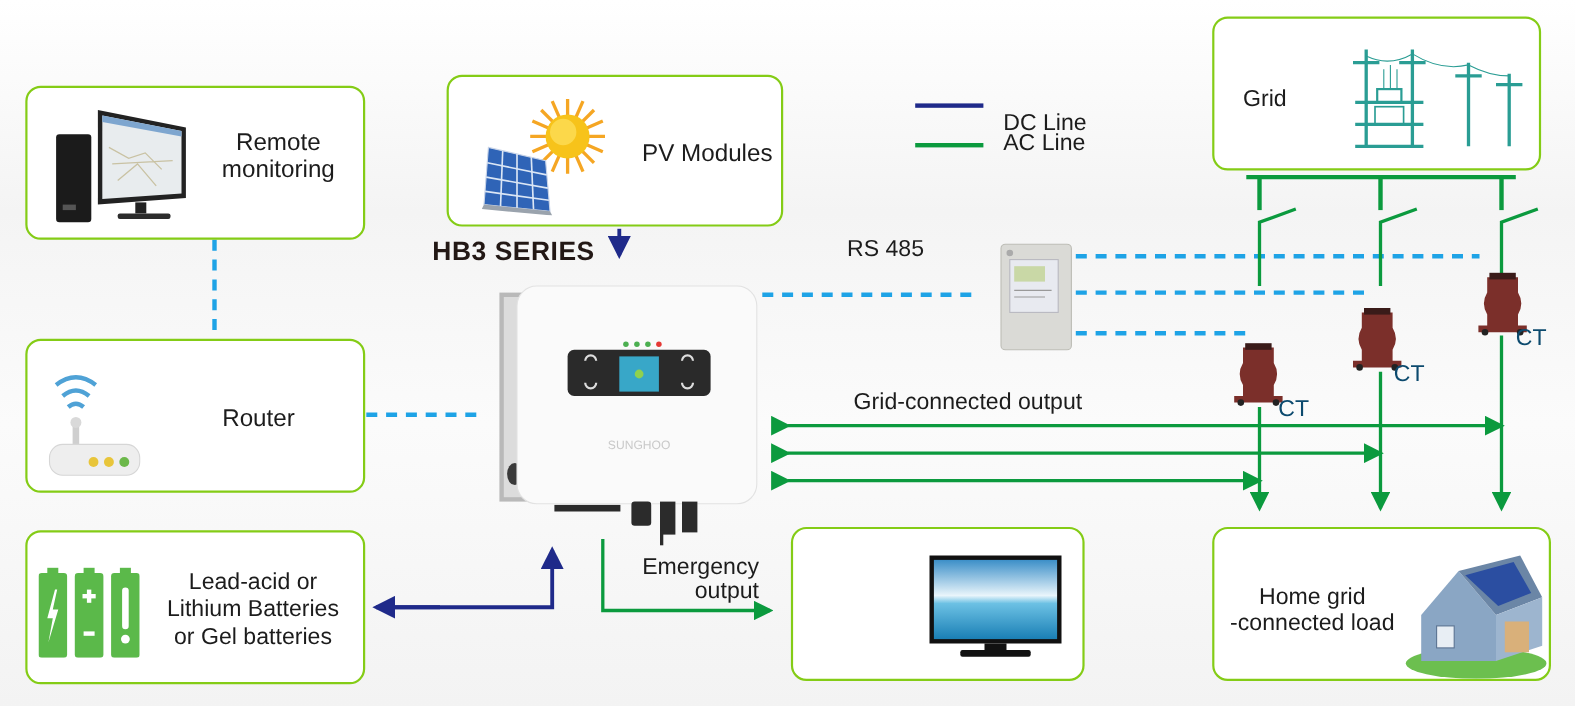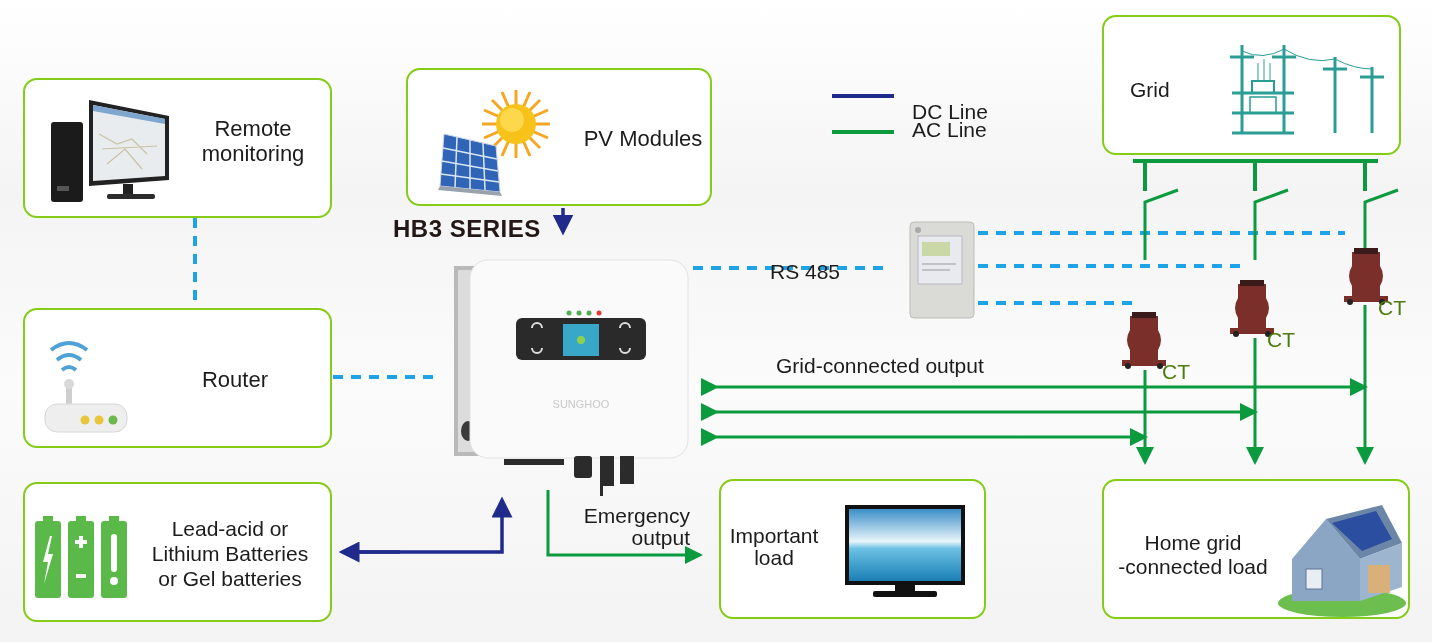--- a/index.html
+++ b/index.html
@@ -18,21 +18,21 @@
     white-space: nowrap;
   }
   .art { position: absolute; }
   #wires { position: absolute; left: 0; top: 0; }
   .series-title {
     position: absolute; left: 393px; top: 215px; font-weight: bold; font-size: 24px; color: #231815;
     letter-spacing: 0.5px;
   }
   .legend-swatch { position: absolute; width: 62px; height: 4px; }
   .legend-text { position: absolute; font-size: 21px; color: #1c1c1c; }
-  .ct-lbl { position: absolute; font-size: 21px; color: #4d7c0f; text-align: center; }
+  .ct-lbl { position: absolute; font-size: 21px; color: #0c4a6e; text-align: center; }
 </style>
 </head>
 <body>
 
 <svg id="wires" width="1432" height="642">
   <defs>
     <marker id="arrG" markerWidth="6" markerHeight="6" refX="5" refY="3" orient="auto" markerUnits="strokeWidth">
       <path d="M0,0 L6,3 L0,6 z" fill="#0b9a3e"></path>
     </marker>
     <marker id="arrB" markerWidth="6" markerHeight="6" refX="5" refY="3" orient="auto" markerUnits="strokeWidth">
@@ -195,21 +195,21 @@
 </svg>
 
 <svg class="art" style="left:904px; top:218px;" width="74" height="104" viewBox="0 0 74 104">
   <rect x="6" y="4" width="64" height="96" rx="4" fill="#dadad6" stroke="#bdbdb6"></rect>
   <rect x="14" y="18" width="44" height="48" fill="#e8eaf0" stroke="#b8b8c0"></rect>
   <rect x="18" y="24" width="28" height="14" fill="#c9d8a6"></rect>
   <line x1="18" y1="46" x2="52" y2="46" stroke="#999" stroke-width="1"></line>
   <line x1="18" y1="52" x2="46" y2="52" stroke="#999" stroke-width="1"></line>
   <circle cx="14" cy="12" r="3" fill="#aaa"></circle>
 </svg>
-<div class="lbl" style="left:715px; top:215px; width:180px; font-size:21px; line-height:24px;margin-top:45px;">
+<div class="lbl" style="left:715px; top:215px; width:180px; font-size:21px; line-height:24px;">
   <div>RS 485</div>
 </div>
 
 <div class="box" style="left:1102px; top:15px; width:299px; height:140px;">
   <div class="lbl" style="left:26px; top:60px; font-size:21px;">Grid</div>
   <svg class="art" style="left:118px; top:22px;" width="166" height="96" viewBox="0 0 166 96">
     <g stroke="#2a9d94" stroke-width="3" fill="none">
       <line x1="20" y1="6" x2="20" y2="94"></line>
         <line x1="62" y1="6" x2="62" y2="94"></line>
       <line x1="113" y1="18" x2="113" y2="94"></line>
@@ -251,24 +251,20 @@
 <div class="ct-lbl" style="left:1267px; top:328px;">CT</div>
 <div class="ct-lbl" style="left:1378px; top:296px;">CT</div>
 
 <div class="lbl" style="left:746px; top:353px; font-size:21px;margin-left:30px;">Grid-connected output</div>
 <div class="lbl" style="left:560px; top:505px; width:130px; font-size:21px; line-height:22px;text-align:right;">
   <div>Emergency</div>
   <div>output</div>
 </div>
 
 <div class="box" style="left:719px; top:479px; width:267px; height:140px;">
-  <div class="lbl" style="left:8px; top:44px; width:90px; font-size:21px; line-height:22px;">
-    <div>Important</div>
-    <div>load</div>
-  </div>
   <svg class="art" style="left:122px; top:22px;" width="124" height="96" viewBox="0 0 124 96">
     <defs>
       <linearGradient id="tvg" x1="0" y1="0" x2="0" y2="1">
         <stop offset="0" stop-color="#3c8fc8"></stop>
           <stop offset="0.45" stop-color="#e9f5fb"></stop>
           <stop offset="0.55" stop-color="#6cc1e4"></stop>
           <stop offset="1" stop-color="#1a7fb5"></stop>
       </linearGradient>
     </defs>
     <rect x="2" y="2" width="120" height="80" fill="#111"></rect>

